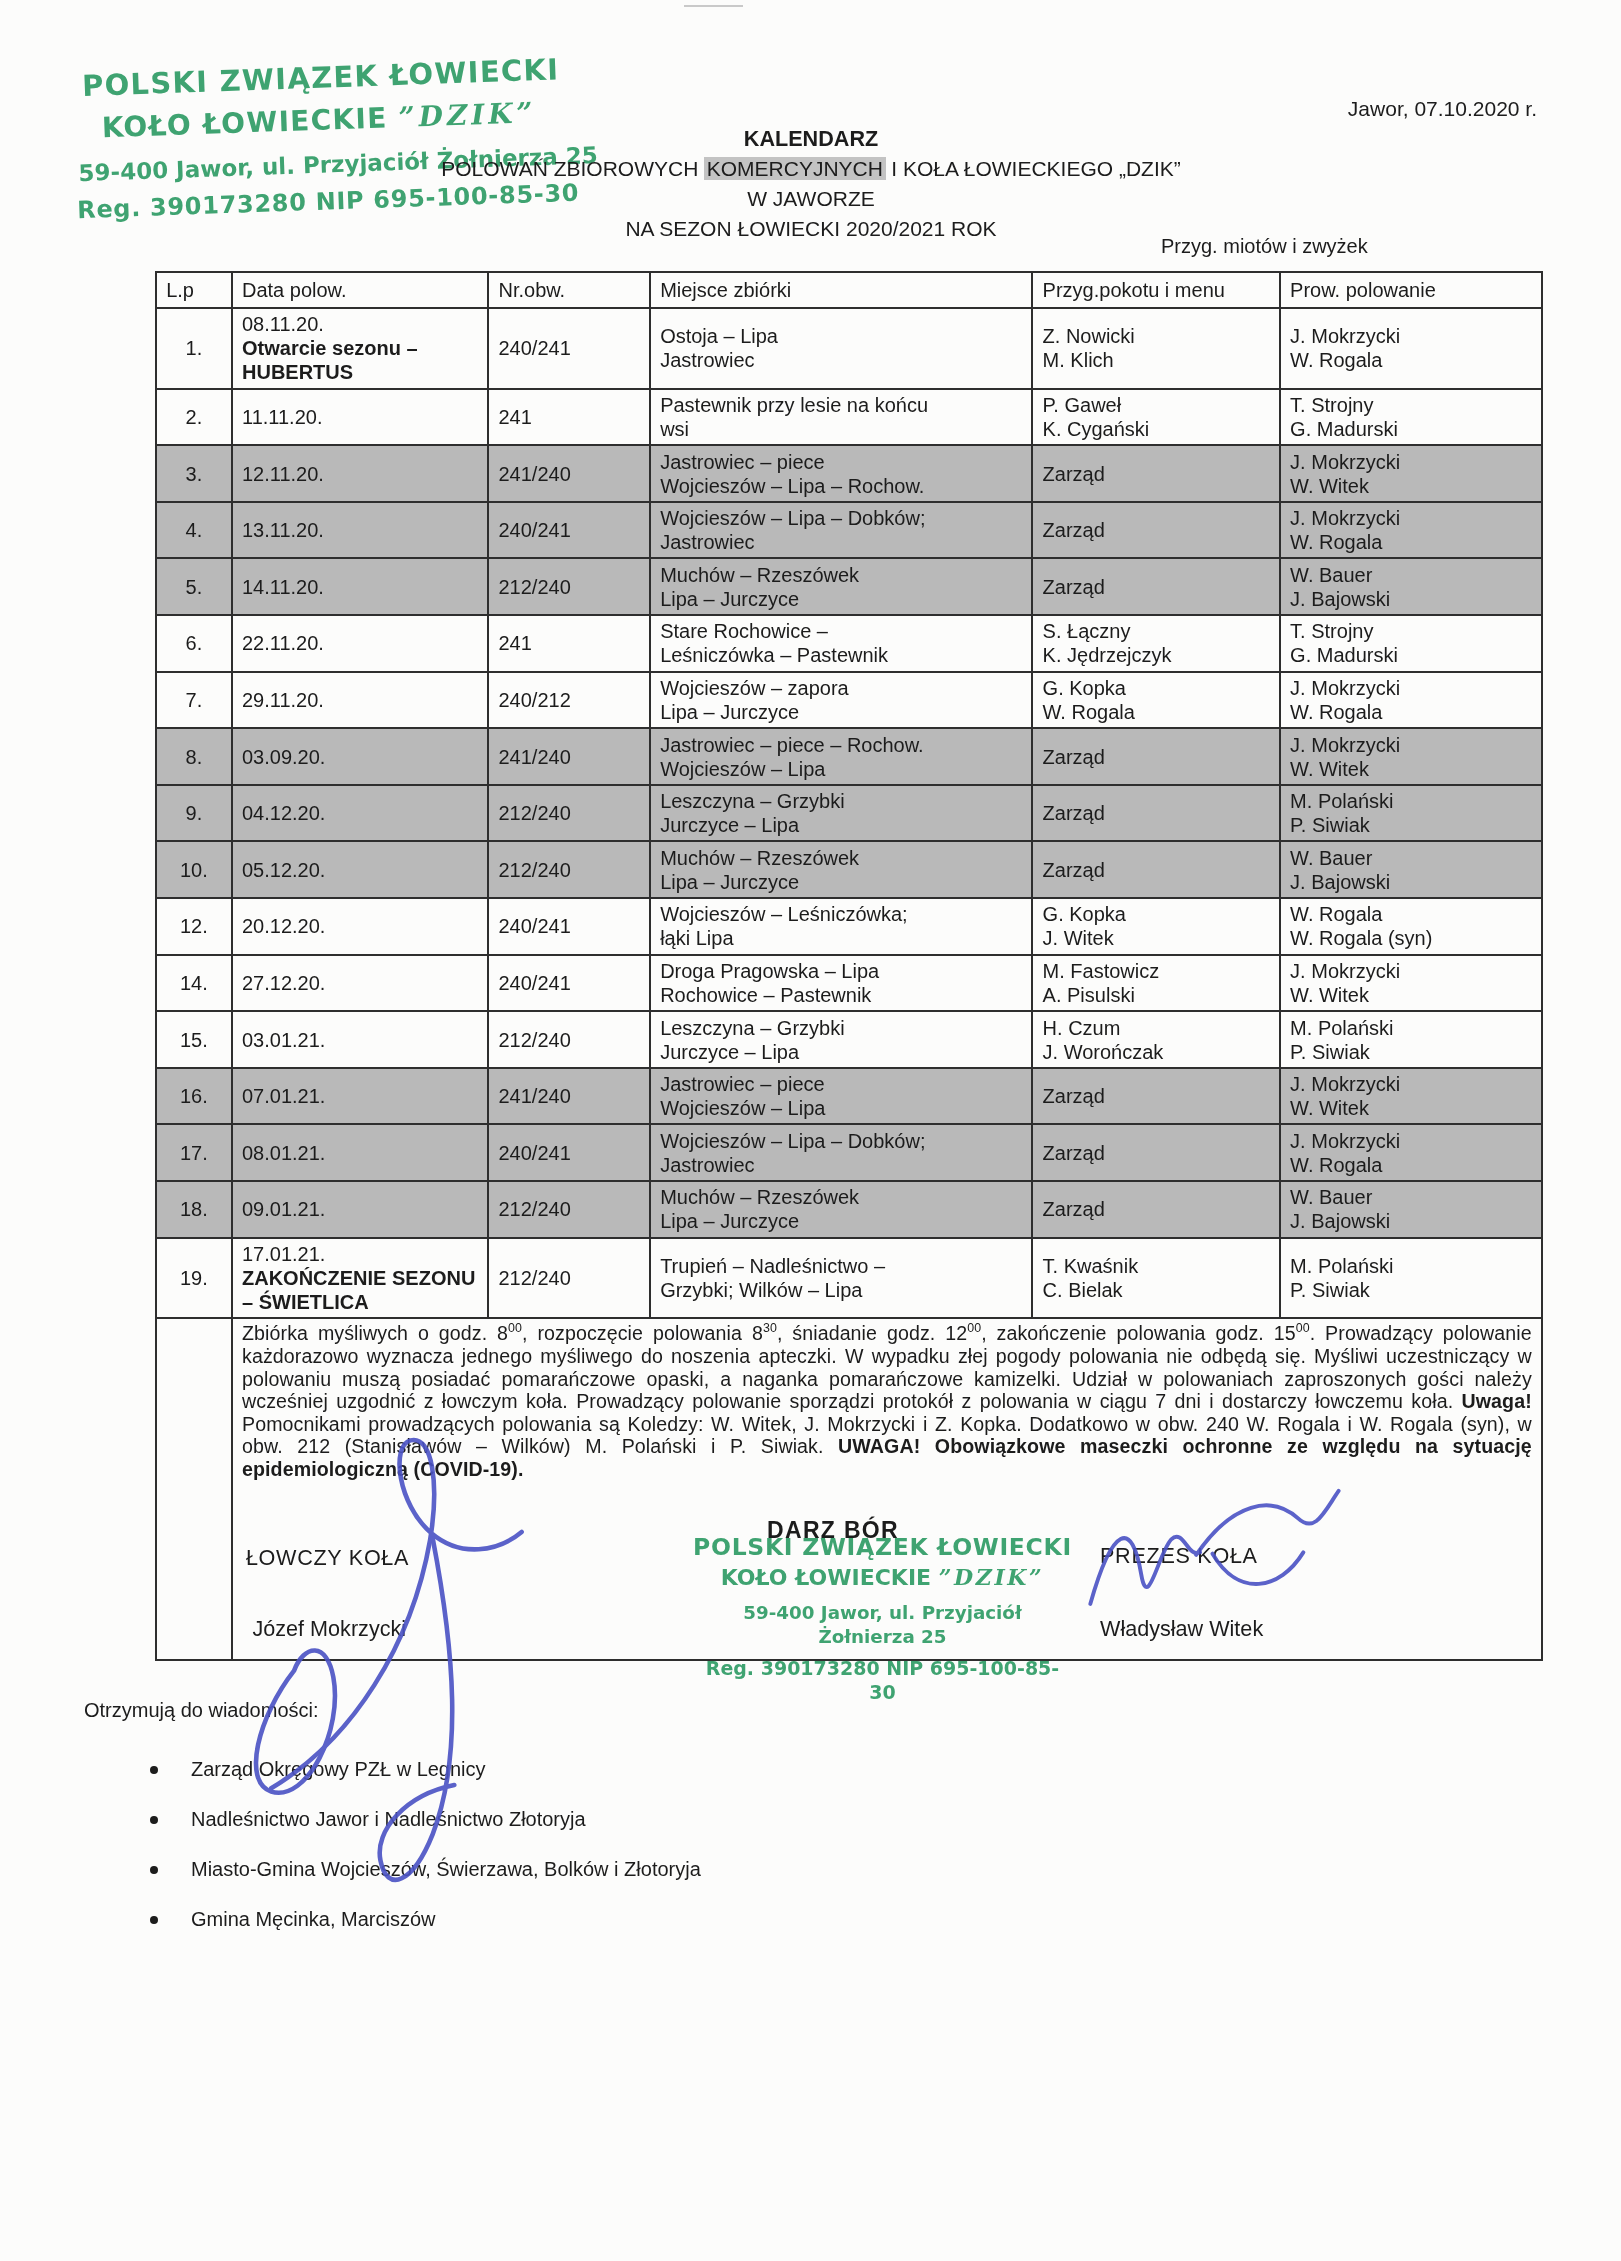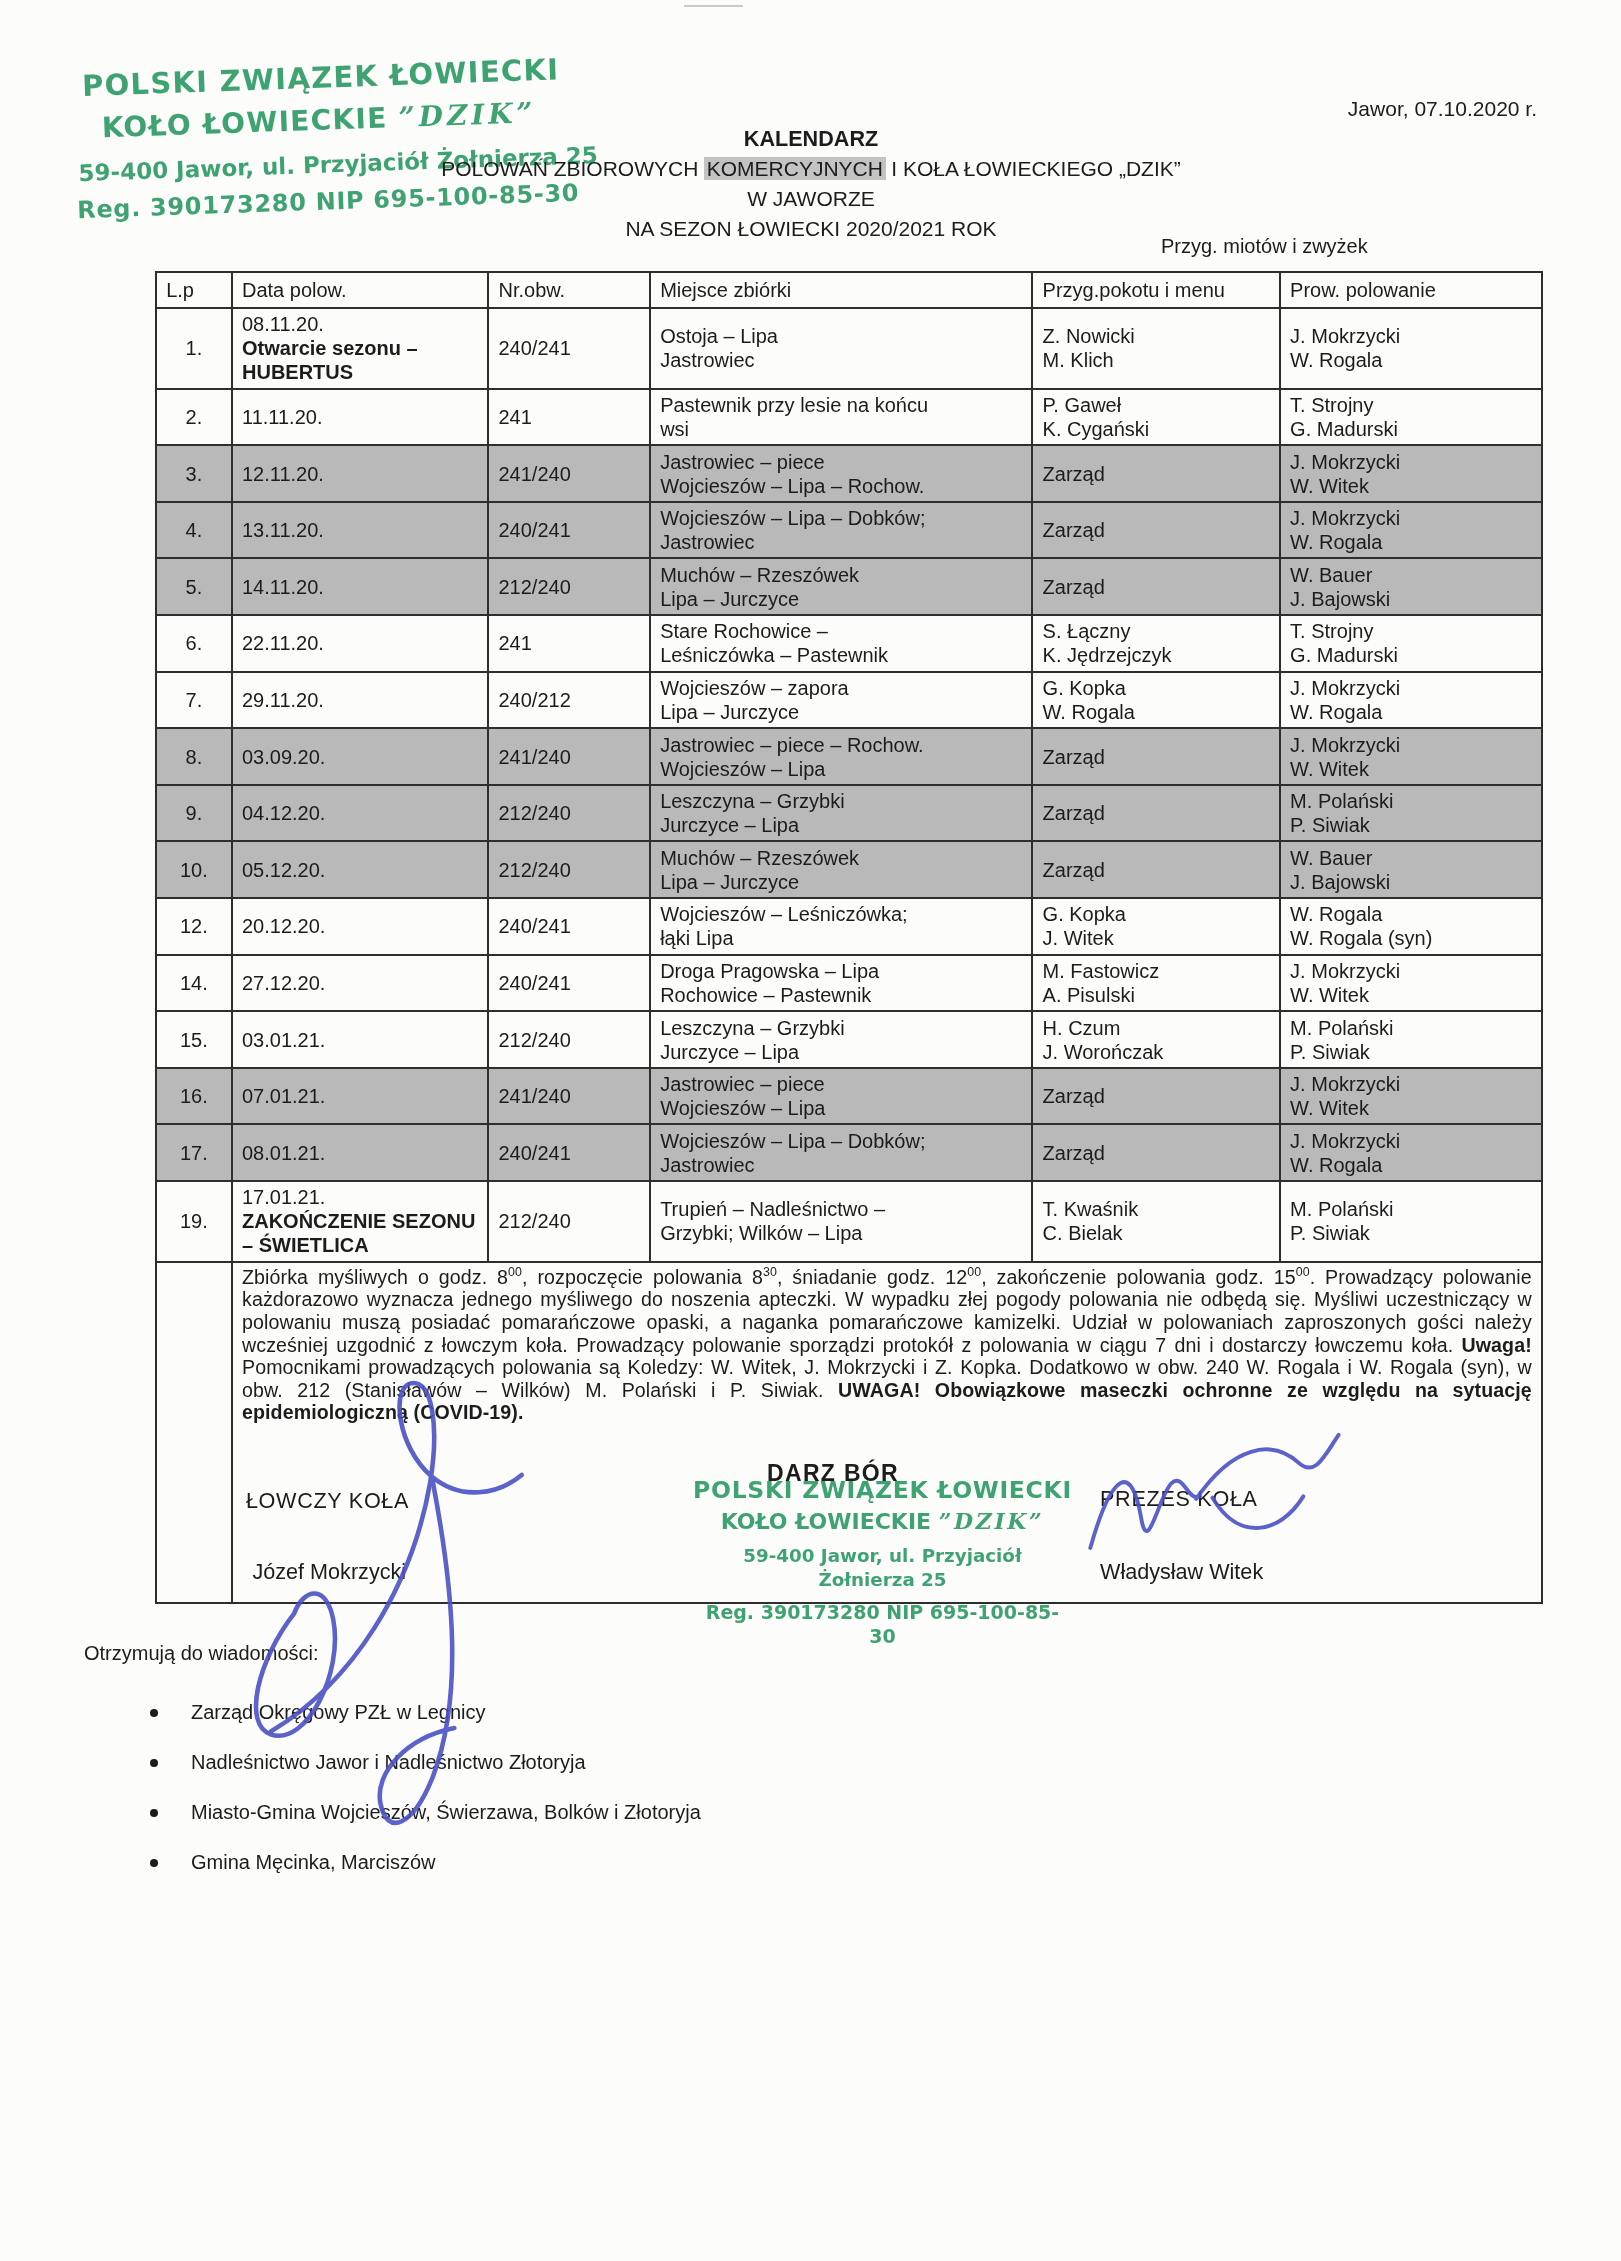--- a/index.html
+++ b/index.html
@@ -391,20 +391,38 @@
             <td>
               <div class="cell-line">Wojcieszów – Lipa – Dobków;</div>
               <div class="cell-line">Jastrowiec</div>
             </td>
             <td>
               <div class="cell-line">Zarząd</div>
             </td>
             <td>
               <div class="cell-line">J. Mokrzycki</div>
               <div class="cell-line">W. Rogala</div>
+            </td>
+          </tr>
+          <tr class="gray">
+            <td class="lp">18.</td>
+            <td class="datec">
+              <div class="cell-line">09.01.21.</div>
+            </td>
+            <td>212/240</td>
+            <td>
+              <div class="cell-line">Muchów – Rzeszówek</div>
+              <div class="cell-line">Lipa – Jurczyce</div>
+            </td>
+            <td>
+              <div class="cell-line">Zarząd</div>
+            </td>
+            <td>
+              <div class="cell-line">W. Bauer</div>
+              <div class="cell-line">J. Bajowski</div>
             </td>
           </tr>
           <tr>
             <td class="lp">19.</td>
             <td class="datec">
               <div class="cell-line">17.01.21.</div>
               <div class="cell-line b">ZAKOŃCZENIE SEZONU – ŚWIETLICA</div>
             </td>
             <td>212/240</td>
             <td>

